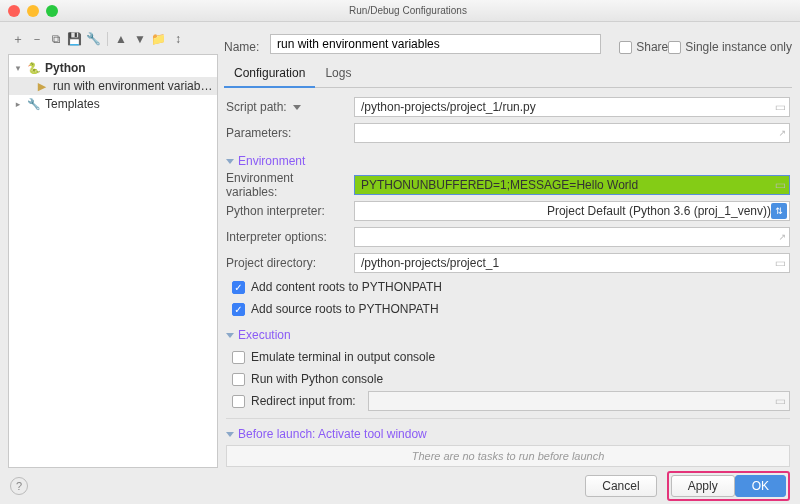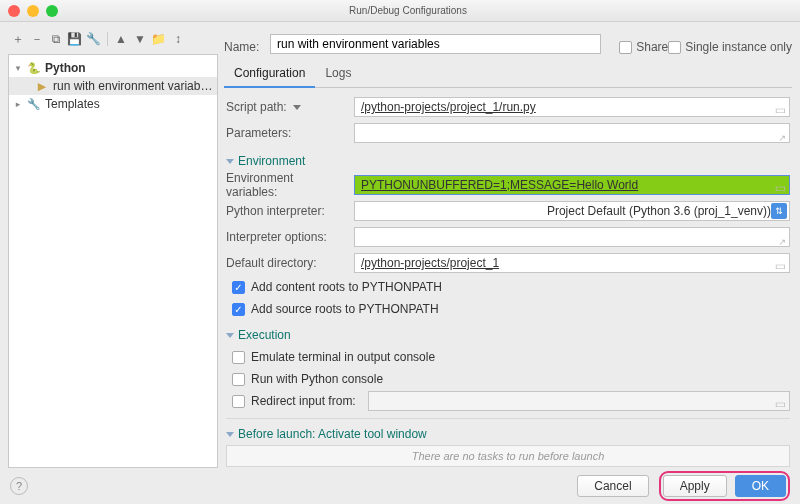--- a/index.html
+++ b/index.html
@@ -29,38 +29,38 @@
   .chk { display:flex; align-items:center; gap:4px; color:#555; }
   .chkbox { width:13px; height:13px; border:1px solid #aaa; border-radius:2px; background:#fff; display:inline-flex; align-items:center; justify-content:center; font-size:10px; color:#fff; }
   .chkbox.on { background:#3a80f7; border-color:#3a80f7; }
   .tabs { display:flex; border-bottom:1px solid #c7c7c7; margin-top:8px; }
   .tab { padding:4px 10px 6px; color:#555; }
   .tab.active { color:#222; border-bottom:2px solid #4a90e2; margin-bottom:-1px; }
   .panel { flex:1; overflow:auto; padding:6px 2px 4px 2px; }
   .form-row { display:flex; align-items:center; height:26px; gap:8px; }
   .form-label { width:120px; color:#555; }
   .form-label.dd::after { content:""; display:inline-block; margin-left:6px; border-left:4px solid transparent; border-right:4px solid transparent; border-top:5px solid #777; vertical-align:middle; }
-  .field { flex:1; position:relative; display:flex; align-items:flex-end;text-decoration:underline; }
+  .field { flex:1; position:relative; display:flex; align-items:center; }
   .field input.txt { width:100%; height:20px; border:1px solid #c5c5c5; background:#fff; padding:0 6px; font-size:12px; color:#333; }
   .field input.txt.hl { border:1px solid #5a8edc; background:#84cc16; }
   .folder-icn { position:absolute; right:4px; color:#b9b9b9; font-size:12px; }
   .expand-icn { position:absolute; right:4px; color:#b9b9b9; font-size:9px; }
   .dropdown { flex:1; display:flex; align-items:center; height:20px; border:1px solid #c5c5c5; background:#fff; padding:0 6px; justify-content:flex-end; }
   .dd-caret { width:16px; height:16px; background:#4a90e2; border-radius:2px; display:flex; align-items:center; justify-content:center; color:#fff; font-size:9px; margin-right:-4px; }
-  .section-hdr { display:flex; align-items:center; gap:4px; color:#0f766e; margin:8px 0 4px 0; font-size:12px; }
+  .section-hdr { display:flex; align-items:center; gap:4px; color:#8b5cf6; margin:8px 0 4px 0; font-size:12px; }
   .section-hdr::before { content:""; border-left:4px solid transparent; border-right:4px solid transparent; border-top:5px solid #8ba8c9; }
   .checkbox-row { display:flex; align-items:center; gap:6px; height:22px; padding-left:6px; color:#333; }
   .before-box { border:1px solid #d6d6d6; background:#f6f6f6; height:22px; display:flex; align-items:center; justify-content:center; color:#9a9a9a; font-style:italic; font-size:11px; margin-top:4px; }
   .mini-toolbar { display:flex; align-items:center; gap:4px; height:20px; color:#888; padding:2px 4px; }
   .footer { height:36px; display:flex; align-items:center; padding:0 10px; gap:10px; }
   .help { width:18px; height:18px; border:1px solid #bbb; border-radius:50%; display:flex; align-items:center; justify-content:center; color:#888; font-size:11px; }
   .footer-spacer { flex:1; }
   .btn { height:22px; padding:0 16px; border:1px solid #bdbdbd; background:linear-gradient(#fff,#f1f1f1); border-radius:3px; font-size:12px; color:#333; display:flex; align-items:center; }
   .btn.primary { background:#4a90e2; border-color:#4a90e2; color:#fff; }
-  .highlight-box { border:2px solid #e4347a; border-radius:9px; padding:2px; display:flex; gap:8px; }
+  .highlight-box { border:2px solid #e4347a; border-radius:3px; padding:2px; display:flex; }
   hr.sep { border:none; border-top:1px solid #d8d8d8; margin:6px 0; }
 </style>
 </head>
 <body>
 
 <div class="window">
   <div class="titlebar">
     <div class="traffic">
       <div class="tl red"></div>
       <div class="tl yel"></div>
@@ -155,21 +155,21 @@
           </div>
         </div>
         <div class="form-row">
           <span class="form-label">Interpreter options:</span>
           <div class="field">
               <input class="txt" value="" style="">
               <span class="expand-icn">↗</span>
             </div>
         </div>
         <div class="form-row">
-          <span class="form-label">Default directory:</span>
+          <span class="form-label">Project directory:</span>
           <div class="field">
               <input class="txt" value="/python-projects/project_1" style="">
               <span class="folder-icn">▭</span>
             </div>
         </div>
 
         <div class="checkbox-row">
             <span class="chkbox on">✓</span>
             <span>Add content roots to PYTHONPATH</span>
           </div>

